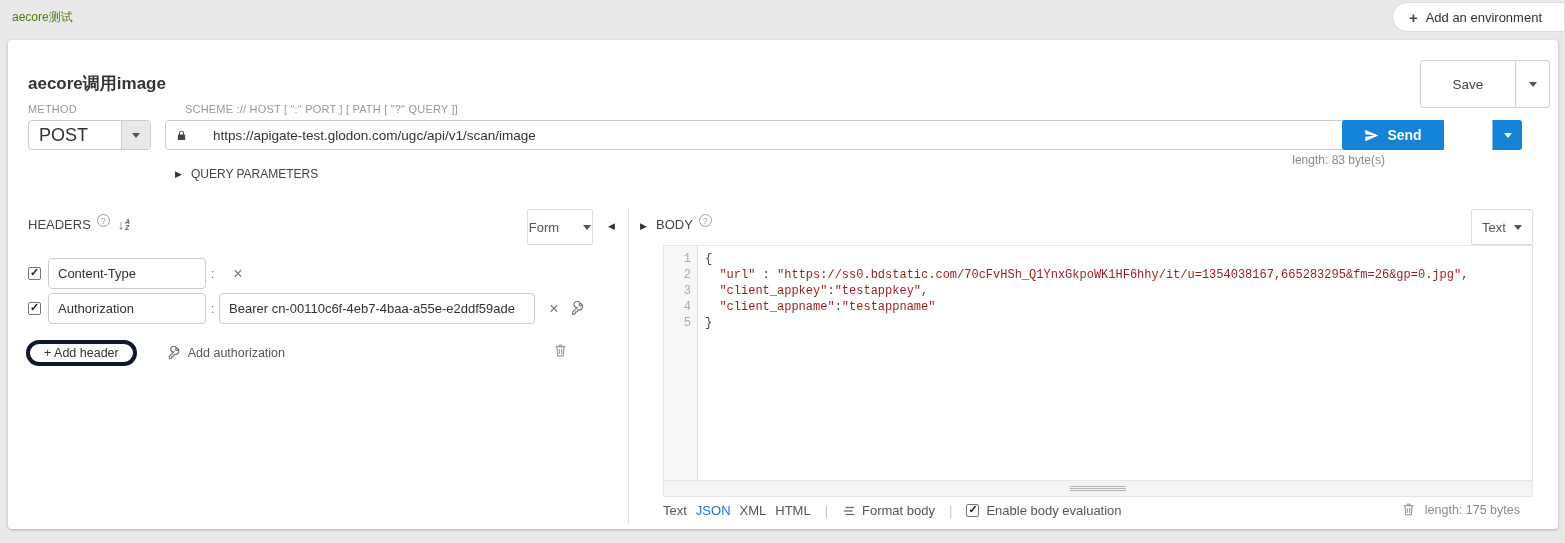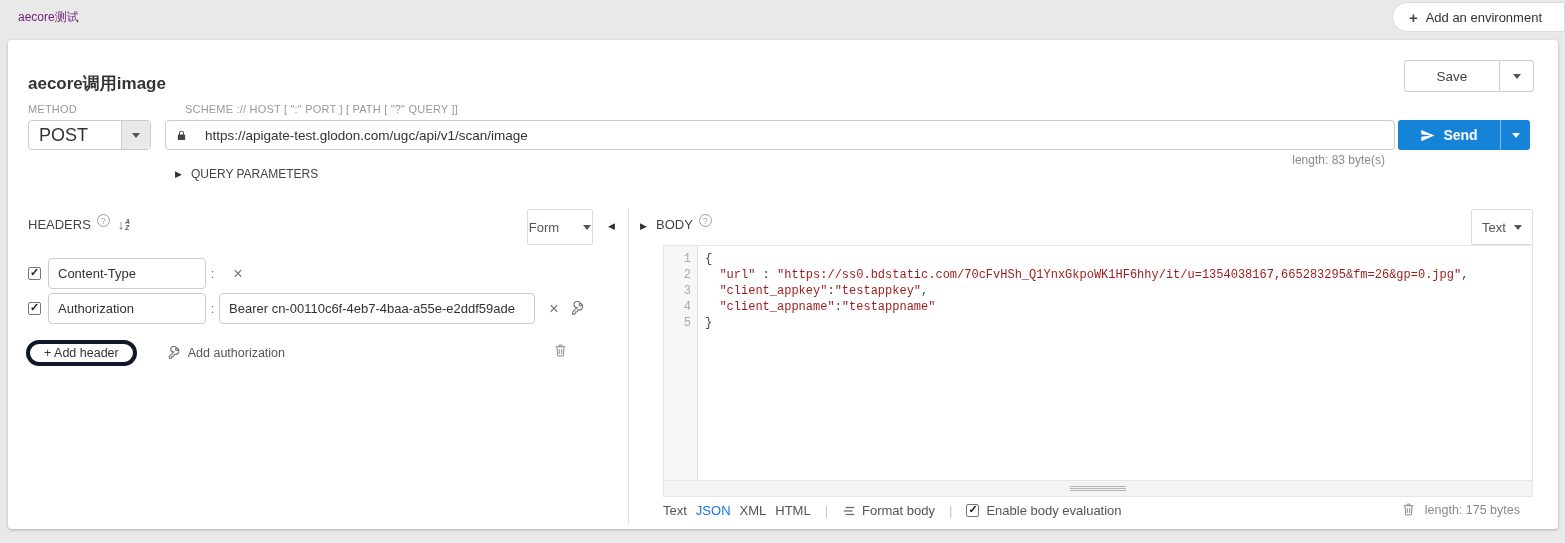--- a/index.html
+++ b/index.html
@@ -5,21 +5,21 @@
   * { box-sizing: border-box; }
   html,body { margin:0; padding:0; }
   body {
     background:#e9e9e9;
     font-family:"Liberation Sans", sans-serif;
     color:#333;
   }
   #app { position:relative; width:1565px; height:543px; overflow:hidden; }
 
   
-  .breadcrumb { position:absolute; left:18px; top:9px; font-size:12px; color:#701a75; }
+  .breadcrumb { position:absolute; left:12px; top:9px; font-size:12px; color:#4d7c0f; }
   .add-env {
     position:absolute; right:0; top:2px; height:30px;
     background:#fff; border:1px solid #dcdcdc; border-radius:15px 0 0 15px;
     display:flex; align-items:center; gap:8px; padding:0 22px 0 16px;
     font-size:13px; color:#333; cursor:pointer;
   }
   .plus-glyph { font-weight:bold; font-size:15px; color:#444; line-height:1; }
 
   
   .card {
@@ -29,42 +29,42 @@
   .page-title { position:absolute; left:20px; top:21px; font-size:17px; font-weight:bold; color:#333; }
 
   .btn {
     background:#fff; border:1px solid #ccc; border-radius:3px;
     font-size:13.5px; color:#444; display:flex; align-items:center; justify-content:center;
     cursor:pointer; font-family:inherit; padding:0;
   }
   .caret { width:0; height:0; border-left:4px solid transparent; border-right:4px solid transparent; border-top:5px solid #555; }
   .caret.white { border-top-color:#fff; }
 
-  .save-group { position:absolute; right:24px; top:20px; height:32px; display:flex; }
+  .save-group { position:absolute; right:8px; top:20px; height:48px; display:flex; }
   .save-btn { width:96px; border-radius:3px 0 0 3px; }
   .save-caret { width:34px; border-left:none; border-radius:0 3px 3px 0; }
 
   .field-label { position:absolute; top:63px; font-size:11px; color:#999; letter-spacing:.2px; white-space:nowrap; }
   .method-label { left:20px; }
   .scheme-label { left:177px; }
 
   .method-select {
     position:absolute; left:20px; top:80px; width:123px; height:30px;
     border:1px solid #ccc; border-radius:4px; background:#fff; display:flex; cursor:pointer;
   }
   .method-value { flex:1; display:flex; align-items:center; padding-left:10px; font-size:18px; color:#333; }
   .select-caret { width:29px; background:#e9e9e9; border-left:1px solid #ccc; border-radius:0 3px 3px 0; display:flex; align-items:center; justify-content:center; }
 
   .url-box {
     position:absolute; left:157px; top:80px; width:1230px; height:30px;
-    border:1px solid #ccc; border-radius:4px; display:flex; align-items:center; gap:16px; padding:0 10px;
+    border:1px solid #ccc; border-radius:4px; display:flex; align-items:center; gap:24px; padding:0 10px;
   }
   .url-box input { border:none; outline:none; flex:1; font-size:13.5px; color:#333; font-family:inherit; background:transparent; }
 
-  .send-group { position:absolute; right:28px; top:80px; height:30px; display:flex; }
+  .send-group { position:absolute; right:36px; top:80px; height:30px; display:flex;gap:48px; }
   .send-btn {
     width:102px; background:#1583d7; color:#fff; border:none; border-radius:3px 0 0 3px;
     display:flex; align-items:center; justify-content:center; gap:8px;
     font-size:14px; font-weight:bold; cursor:pointer; font-family:inherit;
   }
   .send-caret { width:30px; background:#1583d7; border:none; border-left:1px solid rgba(255,255,255,.45); border-radius:0 3px 3px 0; display:flex; align-items:center; justify-content:center; cursor:pointer; }
 
   .url-length { position:absolute; right:173px; top:113px; font-size:12px; color:#8a8a8a; }
 
   .query-params { position:absolute; left:167px; top:127px; display:flex; align-items:center; gap:9px; font-size:12px; color:#444; cursor:pointer; }

